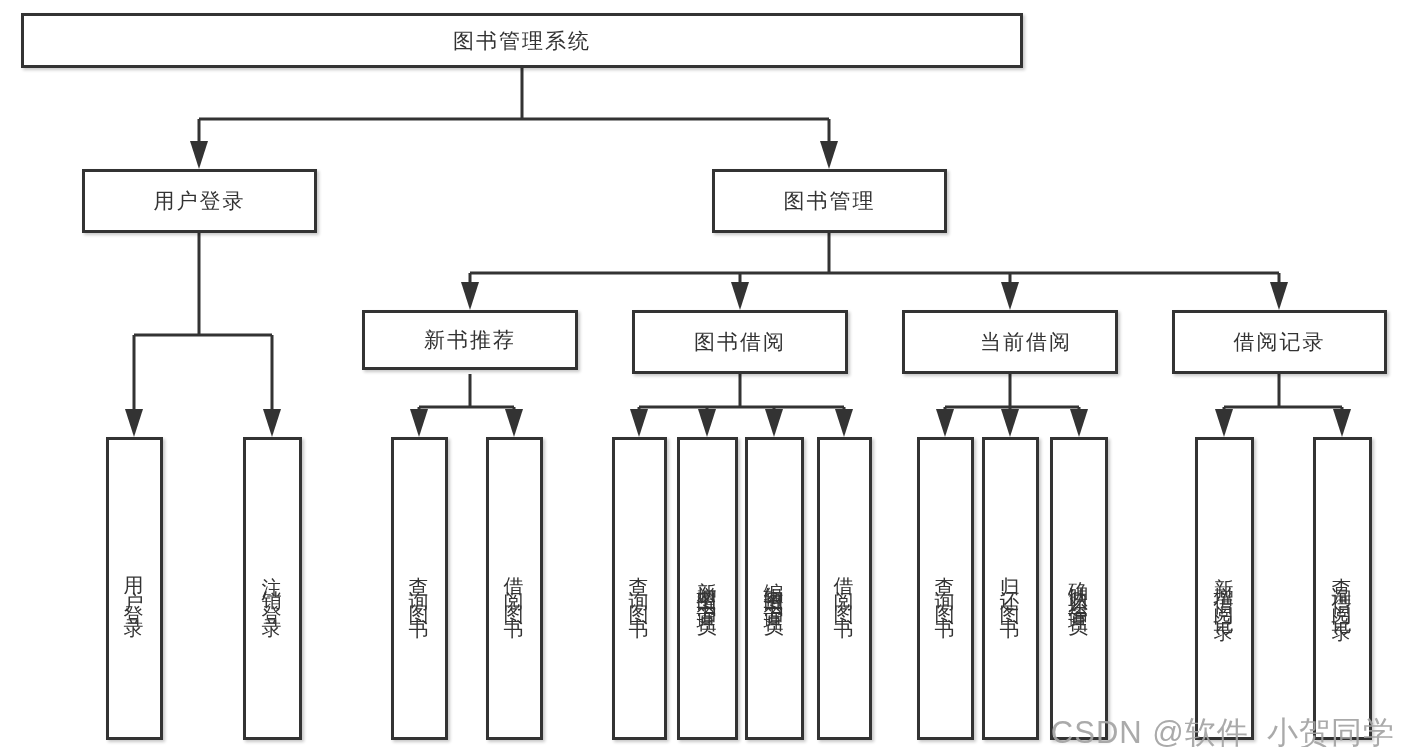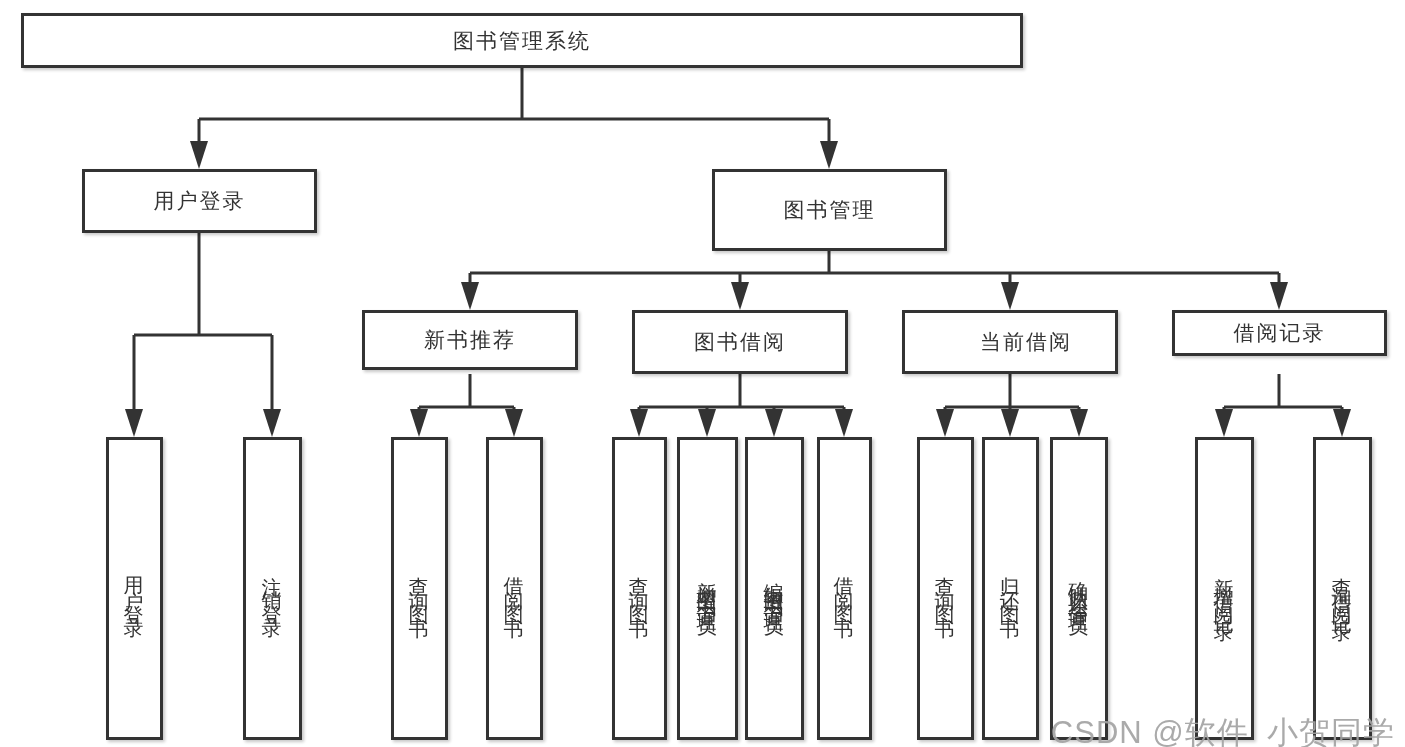--- a/index.html
+++ b/index.html
@@ -81,34 +81,34 @@
     </g>
   </svg>
 
   <div class="node" style="left:21px; top:13px; width:1002px; height:55px;">
     <span class="hlabel">图书管理系统</span>
   </div>
 
   <div class="node" style="left:82px; top:169px; width:235px; height:64px;">
     <span class="hlabel">用户登录</span>
   </div>
-  <div class="node" style="left:712px; top:169px; width:235px; height:82px;">
+  <div class="node" style="left:712px; top:169px; width:235px; height:64px;">
     <span class="hlabel">图书管理</span>
   </div>
 
   <div class="node" style="left:362px; top:310px; width:216px; height:60px;">
     <span class="hlabel">新书推荐</span>
   </div>
   <div class="node" style="left:632px; top:310px; width:216px; height:64px;align-items:center;">
     <span class="hlabel">图书借阅</span>
   </div>
   <div class="node" style="left:902px; top:310px; width:216px; height:64px;padding-left:32px;">
     <span class="hlabel">当前借阅</span>
   </div>
-  <div class="node" style="left:1172px; top:310px; width:215px; height:46px;">
+  <div class="node" style="left:1172px; top:310px; width:215px; height:64px;">
     <span class="hlabel">借阅记录</span>
   </div>
 
   <div class="node" style="left:106px; top:437px; width:57px; height:303px;">
     <span class="vtext ls4">用户登录</span>
   </div>
   <div class="node" style="left:243px; top:437px; width:59px; height:303px;">
     <span class="vtext ls4">注销登录</span>
   </div>
 

